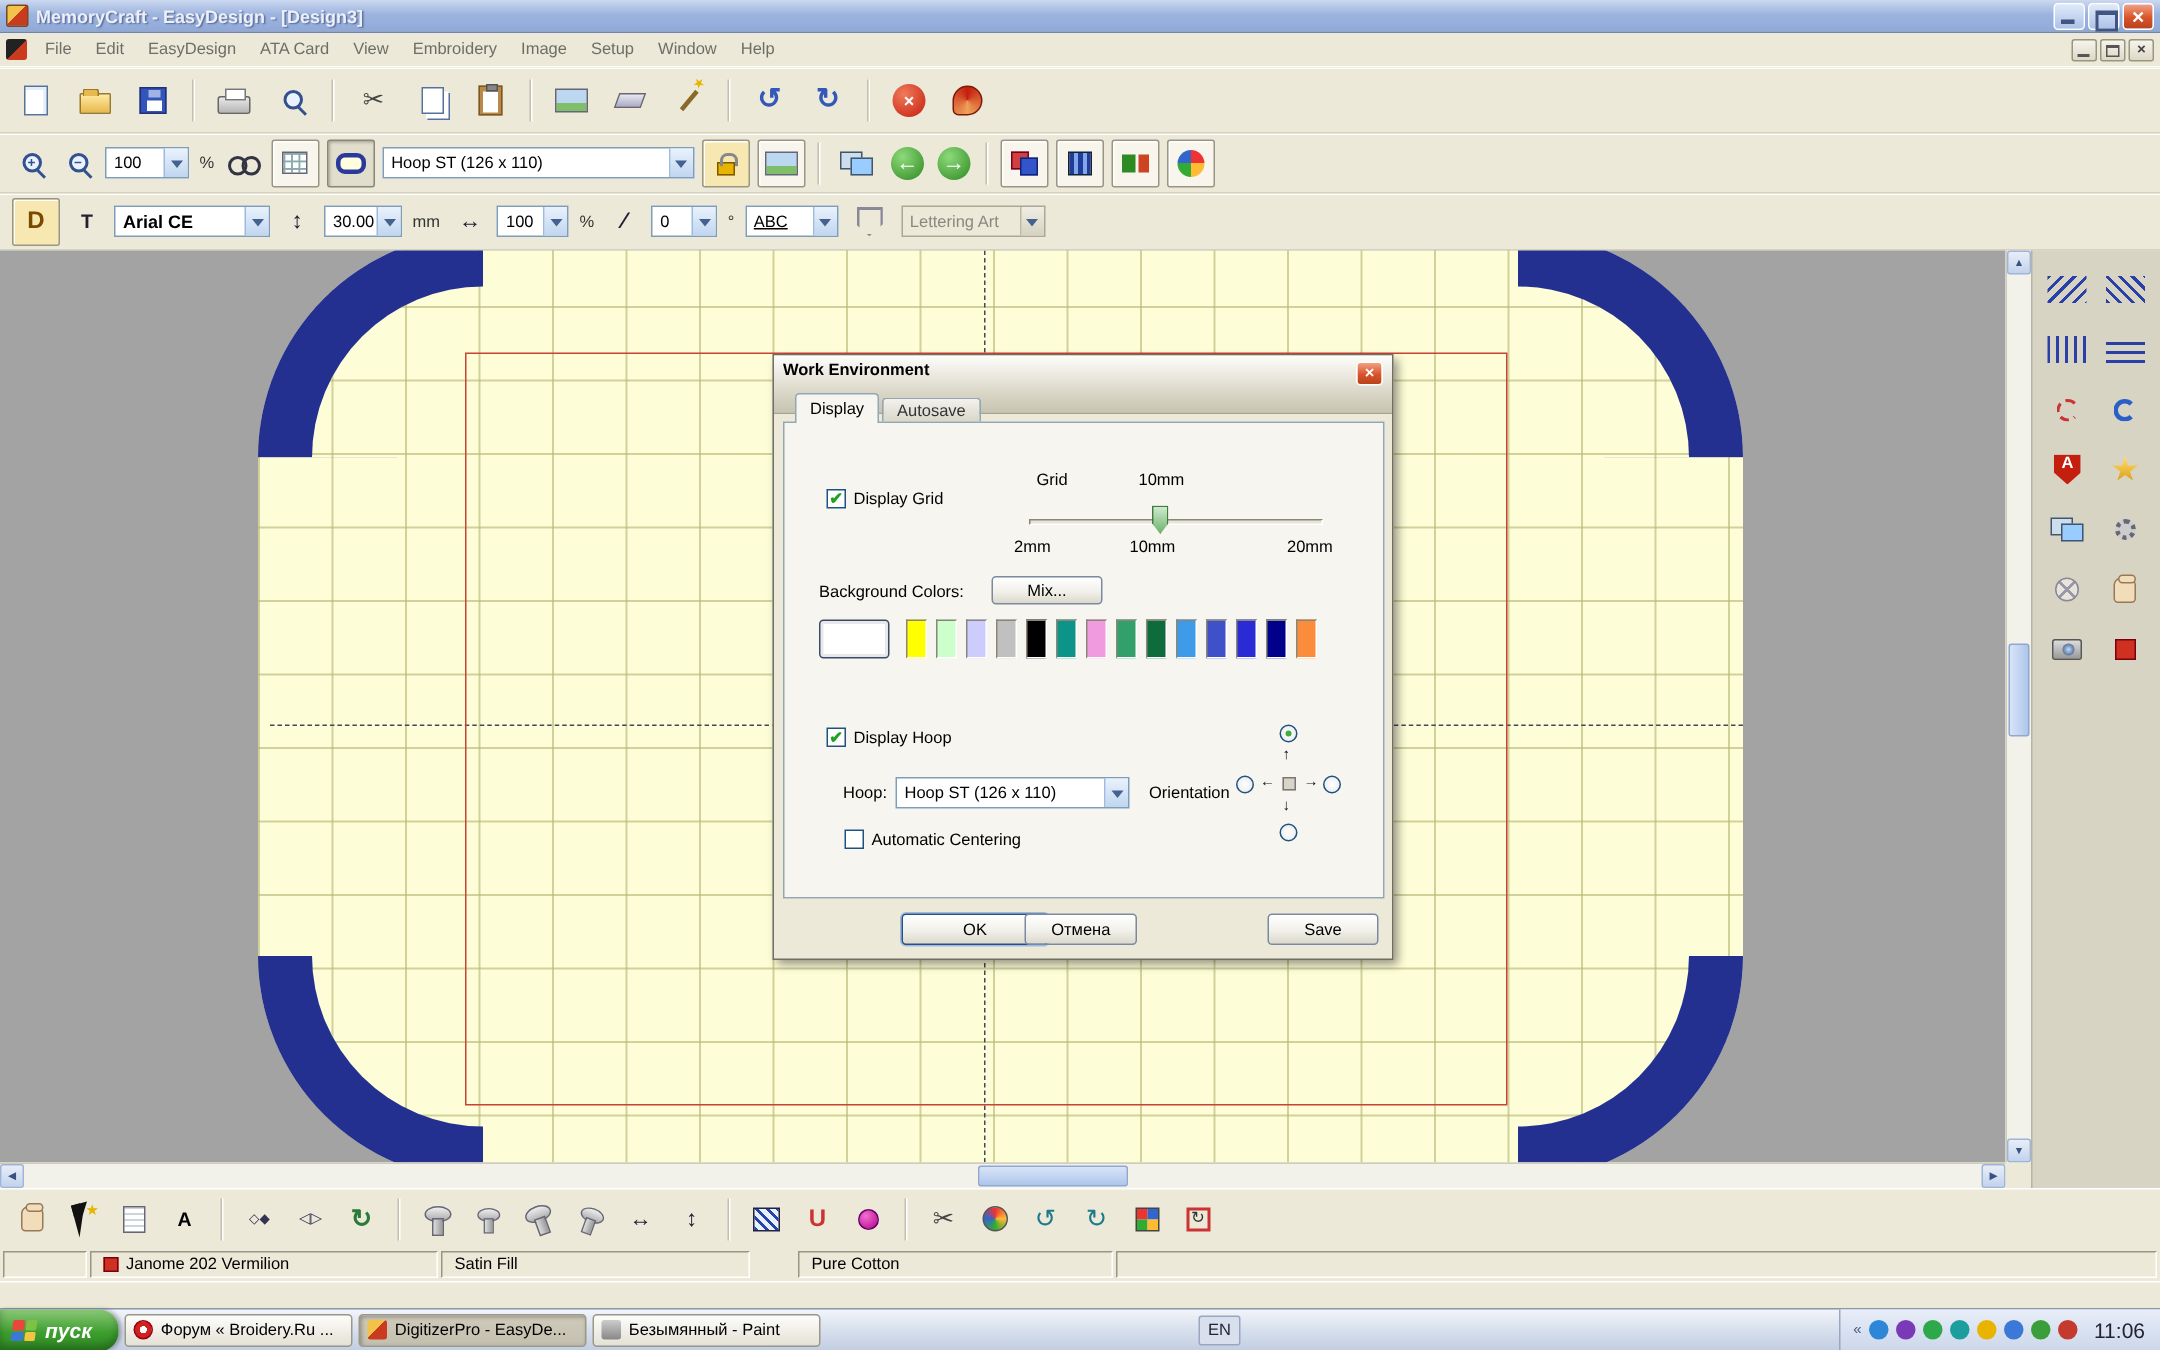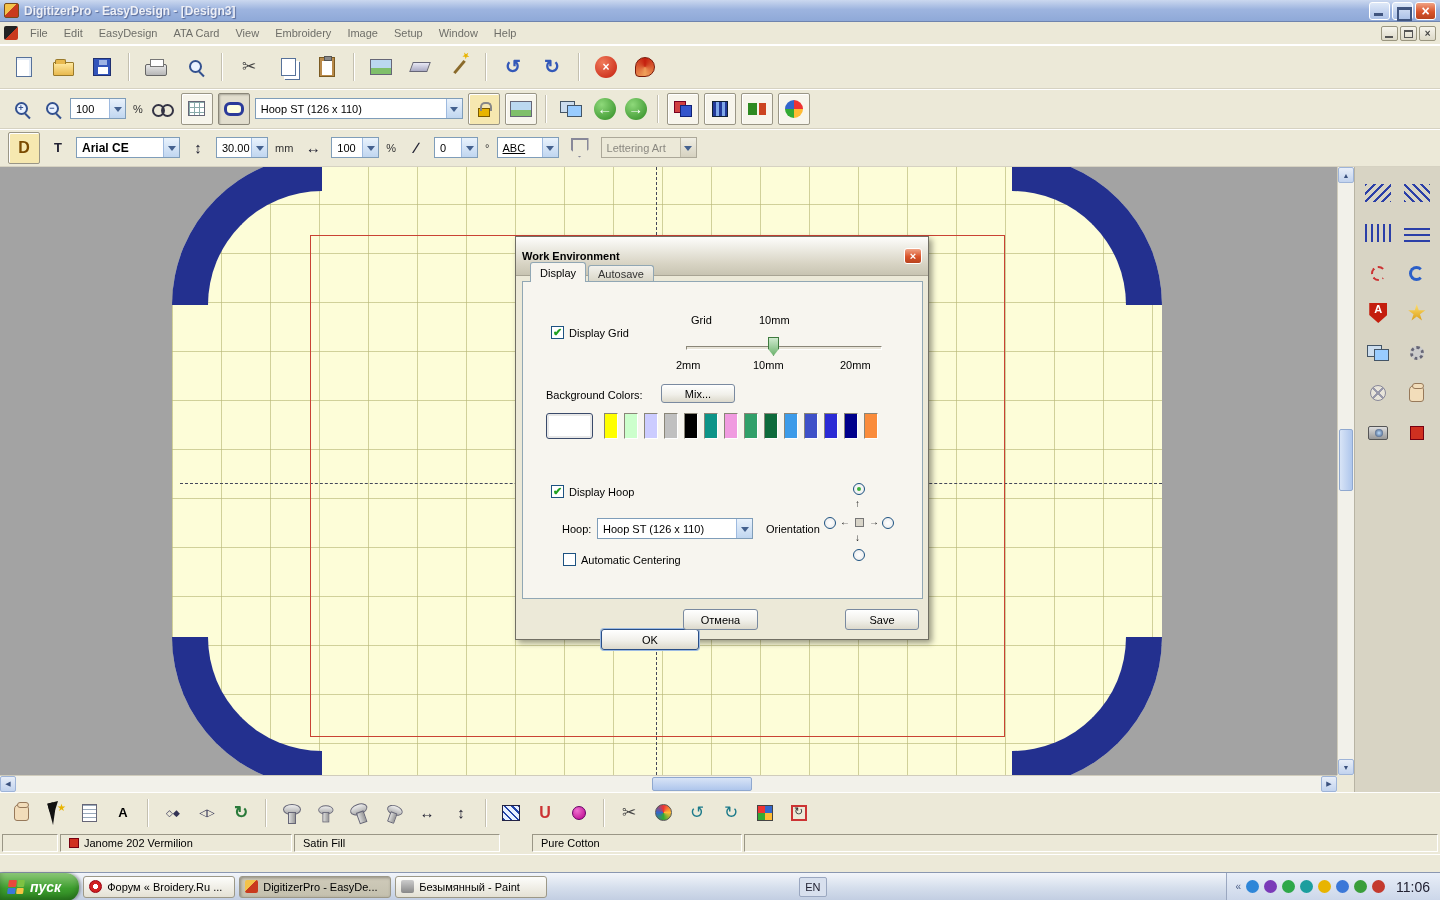--- a/index.html
+++ b/index.html
@@ -170,21 +170,21 @@
 
 .tbb{position:absolute;left:0;top:792px;width:1440px;height:40px;background:#ECE9D8;border-top:1px solid #FFFFFF;display:flex;align-items:center;padding:0 8px;gap:8px;}
 
 
 .statusbar{position:absolute;left:0;top:832px;width:1440px;height:22px;background:#ECE9D8;display:flex;align-items:stretch;gap:2px;padding:2px 2px;}
 .sfield{border:1px solid;border-color:#9A9686 #FFFFFF #FFFFFF #9A9686;display:flex;align-items:center;padding:0 8px;gap:5px;white-space:nowrap;overflow:hidden;}
 .strip2{position:absolute;left:0;top:854px;width:1440px;height:18px;background:#ECE9D8;border-top:1px solid #FFFFFF;}
 
 
 .dlg{position:absolute;left:515px;top:236px;width:414px;height:404px;background:#ECE9D8;border:1px solid #716F64;box-shadow:3px 3px 6px rgba(0,0,0,.4);z-index:50;}
-.dlg-title{position:absolute;left:0;top:0;width:100%;height:39px;background:linear-gradient(#FDFDFB,#D8D4C4 70%,#C8C4B2);border-bottom:1px solid #A8A494;display:flex;align-items:center;padding:16px 6px;}
+.dlg-title{position:absolute;left:0;top:0;width:100%;height:39px;background:linear-gradient(#FDFDFB,#D8D4C4 70%,#C8C4B2);border-bottom:1px solid #A8A494;display:flex;padding:4px 6px;}
 .dlg-title .t{font-weight:bold;font-size:11px;flex:1;}
 .dlg-close{width:18px;height:16px;border:1px solid #fff;border-radius:3px;background:linear-gradient(#F0A284,#D9532A 55%,#B8431E);color:#fff;font-weight:bold;font-size:11px;line-height:14px;text-align:center;}
 .tab{position:absolute;border:1px solid #91A7B4;border-bottom:none;border-radius:3px 3px 0 0;padding:0 9px;font-size:11px;display:flex;align-items:center;}
 .tab.active{left:14px;top:25px;height:20px;background:#F7F5EF;z-index:3;}
 .tab.inactive{left:72px;top:28px;height:17px;background:linear-gradient(#F2F1EC,#D8D5C6);color:#333;z-index:1;}
 .dlg-panel{position:absolute;left:6px;top:44px;width:401px;height:318px;background:#F7F5EF;border:1px solid #91A7B4;z-index:2;}
 .grp{position:absolute;border:1px solid #BCB8A8;border-radius:4px;}
 .grp-legend{position:absolute;top:-8px;left:8px;background:#F7F5EF;padding:0 4px;color:#35517C;}
 .cbrow{position:absolute;display:flex;align-items:center;gap:5px;}
 .cb{width:13px;height:13px;border:1px solid #1D5281;background:#fff;display:flex;align-items:center;justify-content:center;flex:0 0 auto;}
@@ -215,21 +215,21 @@
 .tray-dot{width:13px;height:13px;border-radius:50%;flex:0 0 auto;}
 .clock{font-size:14px;color:#223;padding-left:6px;}
 </style>
 </head>
 <body>
 
 <div class="screen">
 
   <div class="titlebar">
     <span class="app-icon16"></span>
-    <span class="title-text">DigitizerPro - EasyDesign - [Design3]</span>
+    <span class="title-text">MemoryCraft - EasyDesign - [Design3]</span>
     <span class="winbtn wb-min"></span>
     <span class="winbtn wb-max"></span>
     <span class="winbtn close wb-close"></span>
   </div>
 
   <div class="menubar">
     <span class="menu-appicon"></span>
     <span class="menu-item">File</span>
     <span class="menu-item">Edit</span>
     <span class="menu-item">EasyDesign</span>
@@ -498,21 +498,21 @@
     <span class="cbrow" style="left:35px;top:89px;z-index:4;">
       <span class="cb checked"></span>
       <span>Display Grid</span>
     </span>
     <span class="dlg-lbl" style="left:175px;top:77px;z-index:4;">Grid</span>
     <span class="dlg-lbl" style="left:243px;top:77px;z-index:4;">10mm</span>
     <div class="slider-track" style="z-index:4;"></div>
     <div class="slider-thumb" style="z-index:5;"></div>
     <span class="dlg-lbl" style="left:160px;top:122px;z-index:4;">2mm</span>
     <span class="dlg-lbl" style="left:237px;top:122px;z-index:4;">10mm</span>
-    <span class="dlg-lbl" style="left:324px;top:122px;z-index:4;">20mm</span>
+    <span class="dlg-lbl" style="left:342px;top:122px;z-index:4;">20mm</span>
     <span class="dlg-lbl" style="left:30px;top:152px;z-index:4;">Background Colors:</span>
     <span class="xpbtn" style="left:145px;top:147px;width:74px;height:19px;z-index:4;">
         <span>Mix...</span>
       </span>
     <span class="swatch big" style="z-index: 4; background-color: rgb(255, 255, 255);"></span>
     <span class="swatch" style="left: 88px; width: 14px; z-index: 4; background-color: rgb(255, 255, 0);"></span>
     <span class="swatch" style="left: 108px; width: 14px; z-index: 4; background-color: rgb(204, 255, 204);"></span>
     <span class="swatch" style="left: 128px; width: 14px; z-index: 4; background-color: rgb(204, 204, 255);"></span>
     <span class="swatch" style="left: 148px; width: 14px; z-index: 4; background-color: rgb(192, 192, 192);"></span>
     <span class="swatch" style="left: 168px; width: 14px; z-index: 4; background-color: rgb(0, 0, 0);"></span>
@@ -545,21 +545,21 @@
       <span class="oarr" style="left:39px;top:15px;">↑</span>
       <span class="oarr" style="left:39px;top:49px;">↓</span>
       <span class="oarr" style="left:24px;top:33px;">←</span>
       <span class="oarr" style="left:53px;top:33px;">→</span>
     </div>
     <span class="cbrow" style="left:47px;top:316px;z-index:4;">
       <span class="cb"></span>
       <span>Automatic Centering</span>
     </span>
 
-    <span class="xpbtn default" style="left:85px;top:392px;width:98px;">
+    <span class="xpbtn default" style="left:85px;top:372px;width:98px;">
         <span>OK</span>
       </span>
     <span class="xpbtn" style="left:167px;top:372px;width:75px;">
         <span>Отмена</span>
       </span>
     <span class="xpbtn" style="left:329px;top:372px;width:74px;">
         <span>Save</span>
       </span>
   </div>
 

